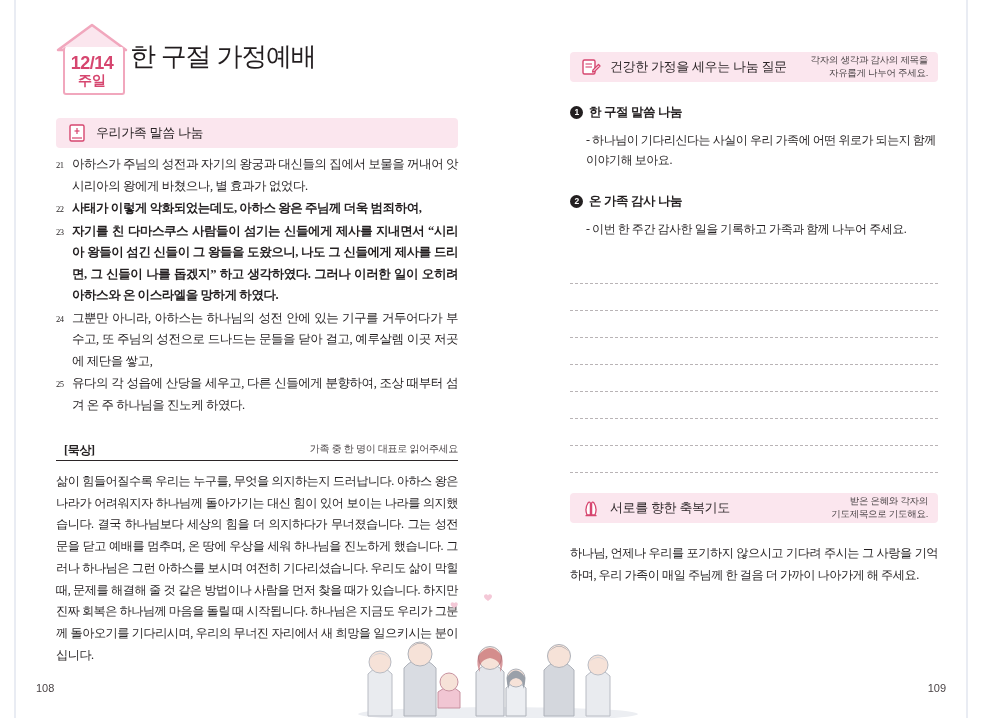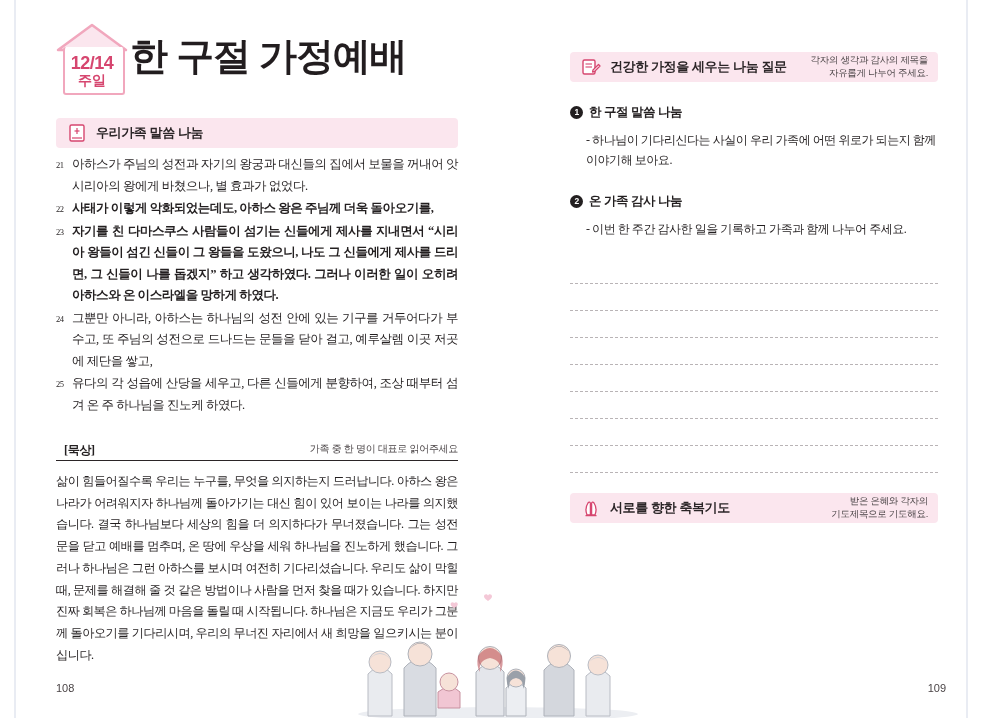--- a/index.html
+++ b/index.html
@@ -96,22 +96,22 @@
   }
   .house-badge .date .d2 {
     font-family: "Liberation Sans", sans-serif;
     font-weight: bold;
     font-size: 14px;
     color: #d6466f;
   }
 
   .main-title {
     font-family: "Liberation Sans", sans-serif;
-    font-weight: bold;
-    font-size: 38px;
+    font-weight: normal;
+    font-size: 26px;
     letter-spacing: -1.2px;
     color: #221d1f;
     line-height: 1;
     padding-bottom: 6px;
   }
 
   
   .sec-bar {
     position: relative;
     margin-top: 22px;
@@ -123,21 +123,21 @@
     padding-left: 10px;
   }
   .sec-bar .ico {
     width: 22px; height: 22px;
     flex: 0 0 22px;
     margin-right: 8px;
     position: relative;
   }
   .sec-bar .sec-label {
     font-family: "Liberation Sans", sans-serif;
-    font-weight: bold;
+    font-weight: normal;
     font-size: 13px;
     color: #2b2527;
     letter-spacing: -0.4px;
   }
   .sec-bar .sec-note {
     position: absolute;
     right: 10px;
     top: 50%;
     transform: translateY(-50%);
     text-align: right;
@@ -268,21 +268,20 @@
     text-align: justify;
   }
 
   
   .pgnum {
     position: absolute;
     bottom: 24px;
     font-family: "Liberation Sans", sans-serif;
     font-size: 11px;
     color: #4a4446;
-    margin-left: 20px;
   }
   .pgnum.l { left: 36px; }
   .pgnum.r { right: 36px; }
 
   
   .family-illo {
     position: absolute;
     left: 348px;
     bottom: 0;
     width: 300px;
@@ -328,21 +327,21 @@
     </div>
 
 
     <div class="verses">
       <div class="verse">
         <span class="vn">21</span>
         <span class="vt">아하스가 주님의 성전과 자기의 왕궁과 대신들의 집에서 보물을 꺼내어 앗시리아의 왕에게 바쳤으나, 별 효과가 없었다.</span>
       </div>
       <div class="verse bold">
         <span class="vn">22</span>
-        <span class="vt">사태가 이렇게 악화되었는데도, 아하스 왕은 주님께 더욱 돌아오기를,</span>
+        <span class="vt">사태가 이렇게 악화되었는데도, 아하스 왕은 주님께 더욱 범죄하여,</span>
       </div>
       <div class="verse bold">
         <span class="vn">23</span>
         <span class="vt">자기를 친 다마스쿠스 사람들이 섬기는 신들에게 제사를 지내면서 “시리아 왕들이 섬긴 신들이 그 왕들을 도왔으니, 나도 그 신들에게 제사를 드리면, 그 신들이 나를 돕겠지” 하고 생각하였다. 그러나 이러한 일이 오히려 아하스와 온 이스라엘을 망하게 하였다.</span>
       </div>
       <div class="verse">
         <span class="vn">24</span>
         <span class="vt">그뿐만 아니라, 아하스는 하나님의 성전 안에 있는 기구를 거두어다가 부수고, 또 주님의 성전으로 드나드는 문들을 닫아 걸고, 예루살렘 이곳 저곳에 제단을 쌓고,</span>
       </div>
       <div class="verse">
@@ -411,20 +410,21 @@
           <line x1="5.5" y1="18.6" x2="16.5" y2="18.6" stroke="#d6466f" stroke-width="1.3"></line>
         </svg>
       </span>
       <span class="sec-label">서로를 향한 축복기도</span>
       <span class="sec-note">
         <span>받은 은혜와 각자의</span><br>
         <span>기도제목으로 기도해요.</span>
       </span>
     </div>
 
+    <div class="bless-text">하나님, 언제나 우리를 포기하지 않으시고 기다려 주시는 그 사랑을 기억하며, 우리 가족이 매일 주님께 한 걸음 더 가까이 나아가게 해 주세요.</div>
   </div>
 
   <div class="family-illo">
     <svg width="300" height="130" viewBox="0 0 300 130">
 
       <g fill="#f3c3d3" opacity="0.9">
         <path d="M86 24 c2-4 8-3 8 2 0 4-8 9-8 9 0 0-8-5-8-9 0-5 6-6 8-2z" transform="scale(0.45) translate(150,10)"></path>
         <path d="M160 10 c2-4 8-3 8 2 0 4-8 9-8 9 0 0-8-5-8-9 0-5 6-6 8-2z" transform="scale(0.5) translate(120,5)"></path>
       </g>
 

